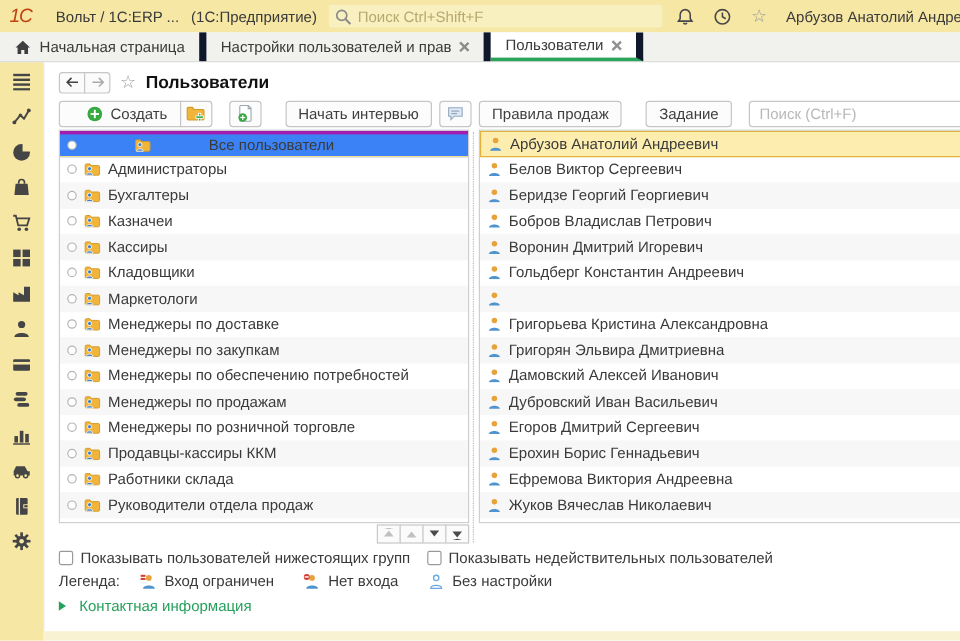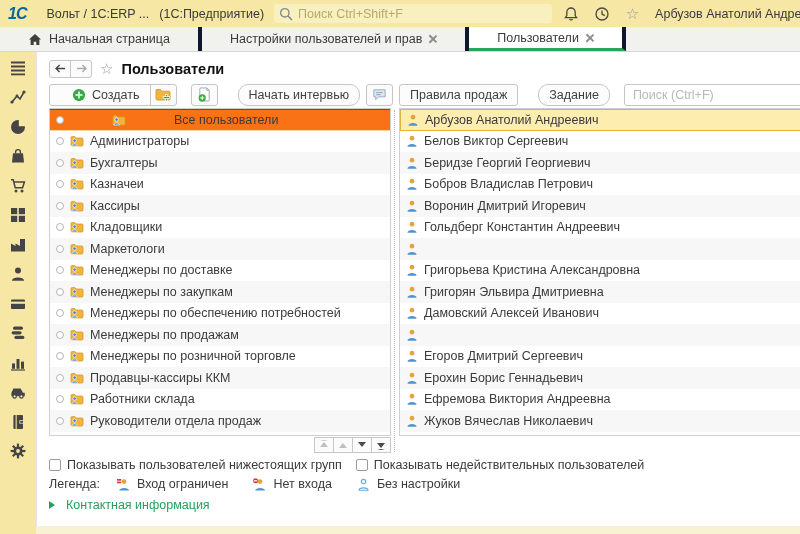--- a/index.html
+++ b/index.html
@@ -4,40 +4,40 @@
 <style>
   * { box-sizing: border-box; margin: 0; padding: 0; }
   html,body { width:800px; height:534px; overflow:hidden;
     font-family:"Liberation Sans", sans-serif; font-size:12.5px; color:#3a3a3a;
     background:#fff; }
   .hiddefs { position:absolute; width:0; height:0; overflow:hidden; }
 
   
   .titlebar { height:27px; background:#f6e7a4; display:flex; align-items:center;
     padding:0 8px 0 8px; gap:10px; }
-  .logo1c { color:#0369a1; font-weight:bold; font-size:16px; font-style:italic;
+  .logo1c { color:#c2410c; font-weight:normal; font-size:16px; font-style:italic;
     letter-spacing:-1px; line-height:1; }
   .tb-menu { display:flex; flex-direction:column; gap:2px; width:14px; cursor:pointer; }
   .tb-menu i { display:block; height:2px; background:#474747; border-radius:1px; }
   .tb-title { white-space:nowrap; }
   .tb-search { position:relative; width:278px; height:19px; background:#f9f0bf;
     border-radius:3px; flex:0 0 auto; }
   .tb-search svg { position:absolute; left:5px; top:3px; }
   .tb-search input { width:100%; height:100%; border:0; background:transparent;
     padding-left:24px; font:inherit; color:#4d7c0f; outline:none; }
   .tb-search input::placeholder { color:#b5a96f; }
   .tb-right { margin-left:auto; display:flex; align-items:center; gap:14px; }
   .tb-ico { width:17px; height:17px; display:flex; align-items:center; justify-content:center; cursor:pointer; }
   .tb-user { white-space:nowrap; }
 
   
   .tabbar { height:25px; background:#f1f1ee; border-bottom:1px solid #d6d6d6;
     display:flex; align-items:stretch; }
-  .tab { display:flex; align-items:center; gap:7px; padding:0 28px;
-    border-right:4px solid #0f172a; cursor:pointer; white-space:nowrap; }
+  .tab { display:flex; align-items:center; gap:7px; padding:0 12px;
+    border-right:6px solid #0f172a; cursor:pointer; white-space:nowrap; }
   .tab.active { background:#fff; border-bottom:3px solid #2aa45a; }
   .tclose { position:relative; width:8px; height:8px; opacity:.65; }
   .tclose:before,.tclose:after { content:""; position:absolute; left:3.2px; top:-1px;
     width:1.5px; height:10px; background:#555; }
   .tclose:before { transform:rotate(45deg); } .tclose:after { transform:rotate(-45deg); }
 
   
   .appbody { position:relative; display:flex; height:482px; }
   .sidebar { width:36px; background:#f6e7a4; display:flex; flex-direction:column;
     align-items:center; padding-top:7px; gap:12.5px; flex:0 0 36px; }
@@ -57,40 +57,40 @@
   .ftitle { font-size:14.5px; font-weight:bold; color:#111; }
 
   
   .toolbar { height:25px; display:flex; align-items:center; gap:6px; }
   .btn { height:22px; border:1px solid #c6c6c6; background:#fcfcfc; border-radius:3px;
     display:flex; align-items:center; gap:6px; padding:0 10px; cursor:pointer;
     color:#3f3f3f; white-space:nowrap; }
   .btn.icon-only { width:27px; padding:0; justify-content:center; }
   .split-l { border-radius:3px 0 0 3px;padding-left:22px; }
   .split-r { border-radius:0 3px 3px 0; margin-left:-7px; width:27px; padding:0; justify-content:center; }
-  .gap-l { margin-left:14px;border-radius:10px; }
+  .gap-l { margin-left:14px; }
   .searchbox { flex:1; height:22px; border:1px solid #c6c6c6; border-radius:3px;
     display:flex; align-items:center; margin-left:8px; background:#fff; }
   .searchbox input { flex:1; border:0; outline:none; font:inherit; padding:0 8px; color:#000000; background:transparent; }
   .searchbox input::placeholder { color:#b8b8b8; }
   .sclear { width:24px; align-self:stretch; display:flex; align-items:center; justify-content:center;
     color:#888; cursor:pointer; font-size:12px; }
 
   
   .lists { display:flex; height:346px; margin-top:1px; }
   .panelcol { display:flex; flex-direction:column; }
   .panel { border:1px solid #cfcfcf; overflow:hidden; background:#fff; flex:1; }
   .leftcol { width:342px; flex:0 0 342px; }
   .splitter { width:8px; flex:0 0 8px; position:relative; cursor:col-resize; }
   .splitter:after { content:""; position:absolute; left:3px; top:2px; bottom:2px;
     border-left:1px dotted #b9b9b9; }
   .rightcol { flex:1; }
   .lrow,.urow { height:21.5px; display:flex; align-items:center; gap:6px; padding:0 6px; cursor:pointer; }
   .lrow.alt,.urow.alt { background:#f7f7f7; }
-  .lrow.sel { background:#f97316; border-top:1px solid #a21caf; border-bottom:1px solid #f2dc92;gap:48px; }
+  .lrow.sel { background:#3b82f6; border-top:3px solid #a21caf; border-bottom:1px solid #f2dc92;gap:48px; }
   .urow.sel { background:#fdeeb0; border:1px solid #e2b33c; }
   .radio { width:8px; height:8px; border:1px solid #b5b5b5; border-radius:50%; background:#fff; flex:0 0 8px; }
   .rlabel { white-space:nowrap; overflow:hidden; text-overflow:ellipsis; }
   .sortrow { height:17px; display:flex; justify-content:flex-end; gap:0; margin-top:1px; }
   .sbtn { width:20px; height:16px; border:1px solid #c8c8c8; background:#fbfbfb;
     display:flex; align-items:center; justify-content:center; cursor:pointer; margin-left:-1px; }
   .tri-up,.tri-dn { width:0; height:0; border:4px solid transparent; }
   .tri-up { border-bottom:5px solid #c0c0c0; margin-top:-3px; }
   .tri-dn { border-top:5px solid #4a4a4a; margin-bottom:-3px; }
   .bar-t { border-top:1.5px solid #c0c0c0; padding-top:1px; }
@@ -656,20 +656,21 @@
               <svg width="12" height="12">
                 <use href="#i-user"></use>
               </svg>
               <span class="rlabel">Дамовский Алексей Иванович</span>
             </div>
 
             <div class="urow alt">
               <svg width="12" height="12">
                 <use href="#i-user"></use>
               </svg>
+              <span class="rlabel">Дубровский Иван Васильевич</span>
             </div>
 
             <div class="urow">
               <svg width="12" height="12">
                 <use href="#i-user"></use>
               </svg>
               <span class="rlabel">Егоров Дмитрий Сергеевич</span>
             </div>
 
             <div class="urow alt">

